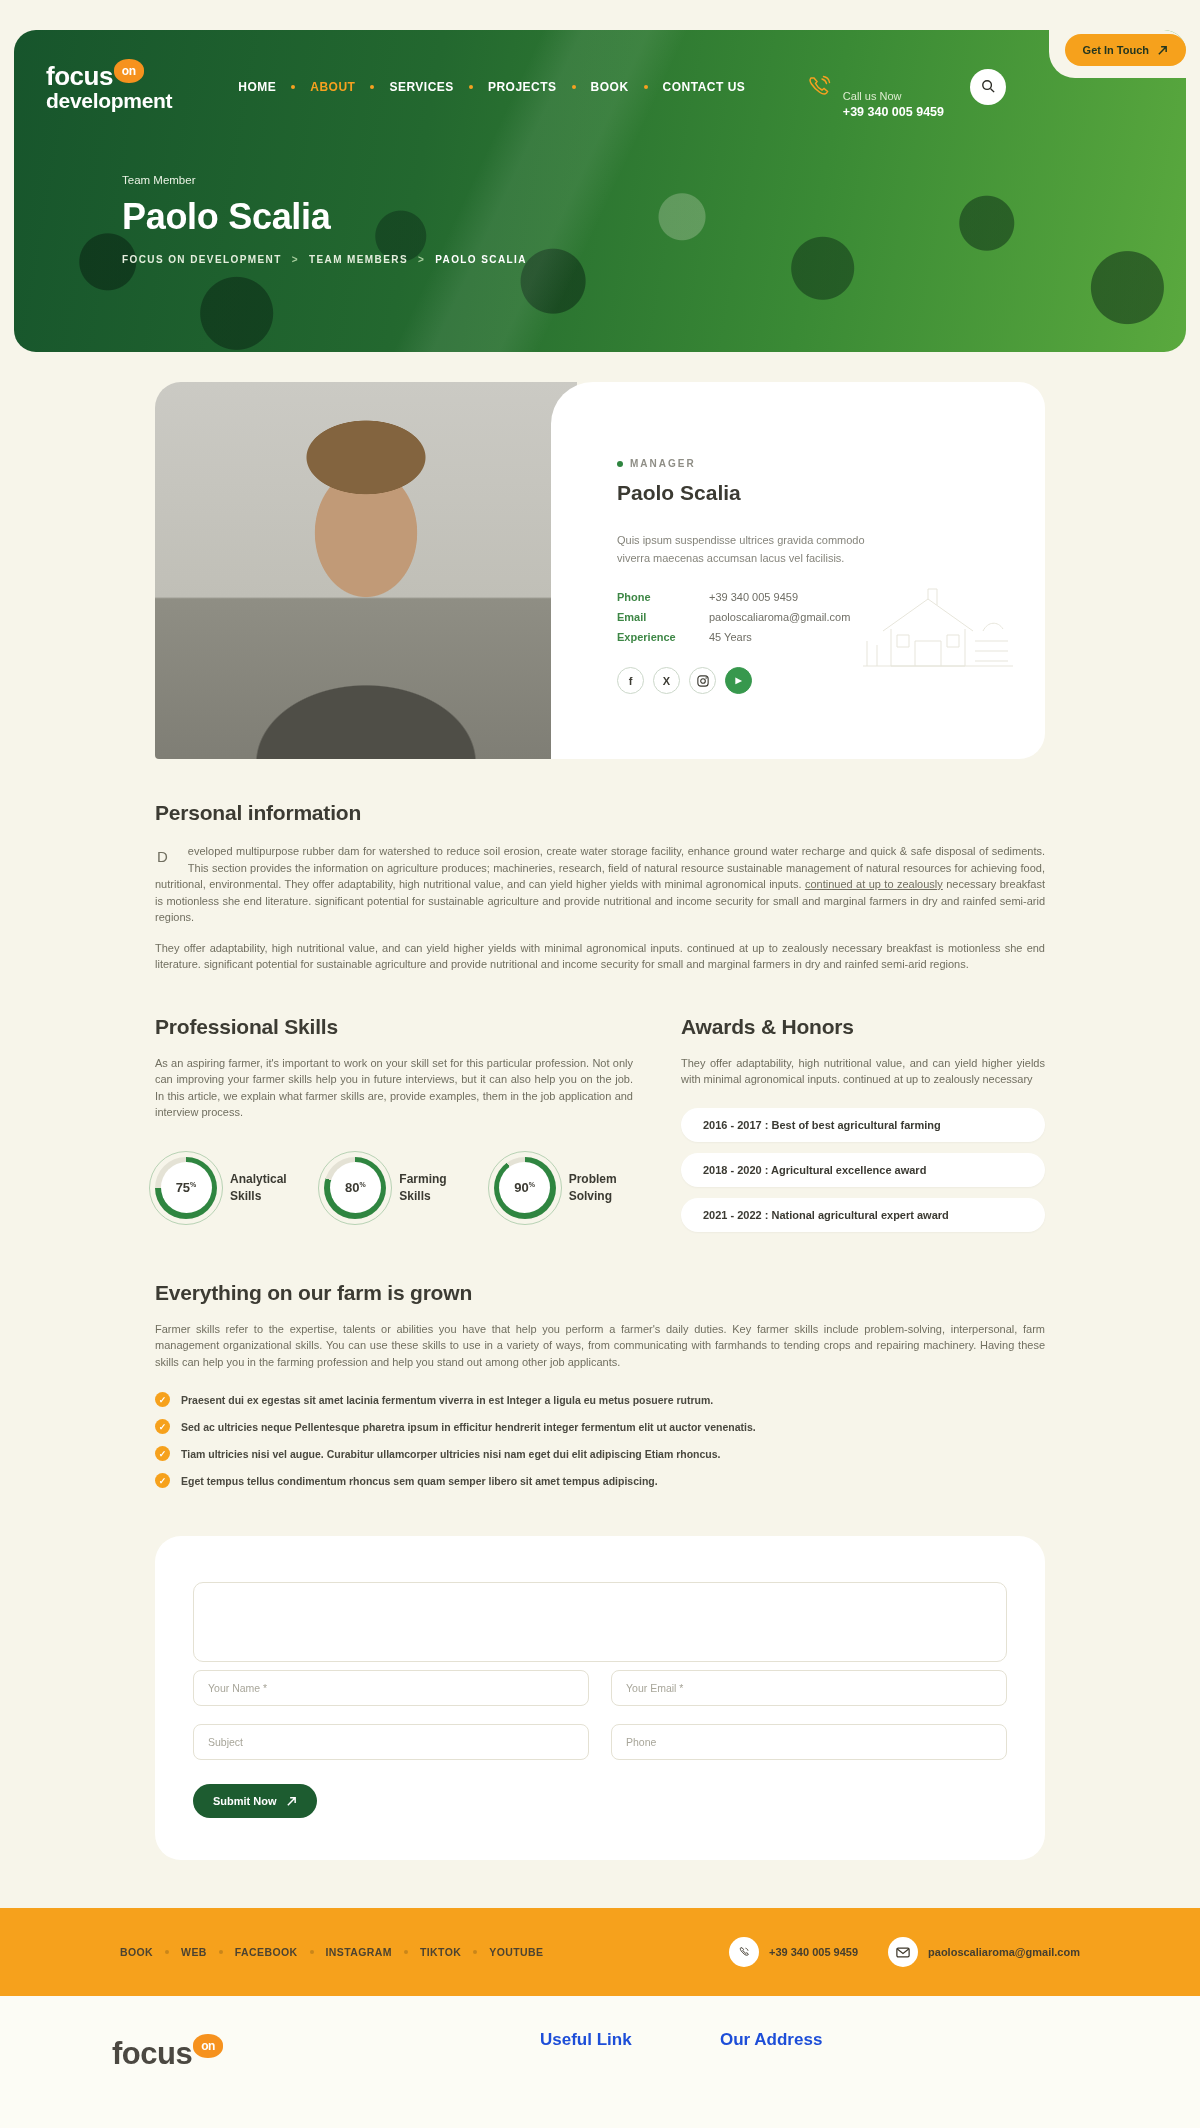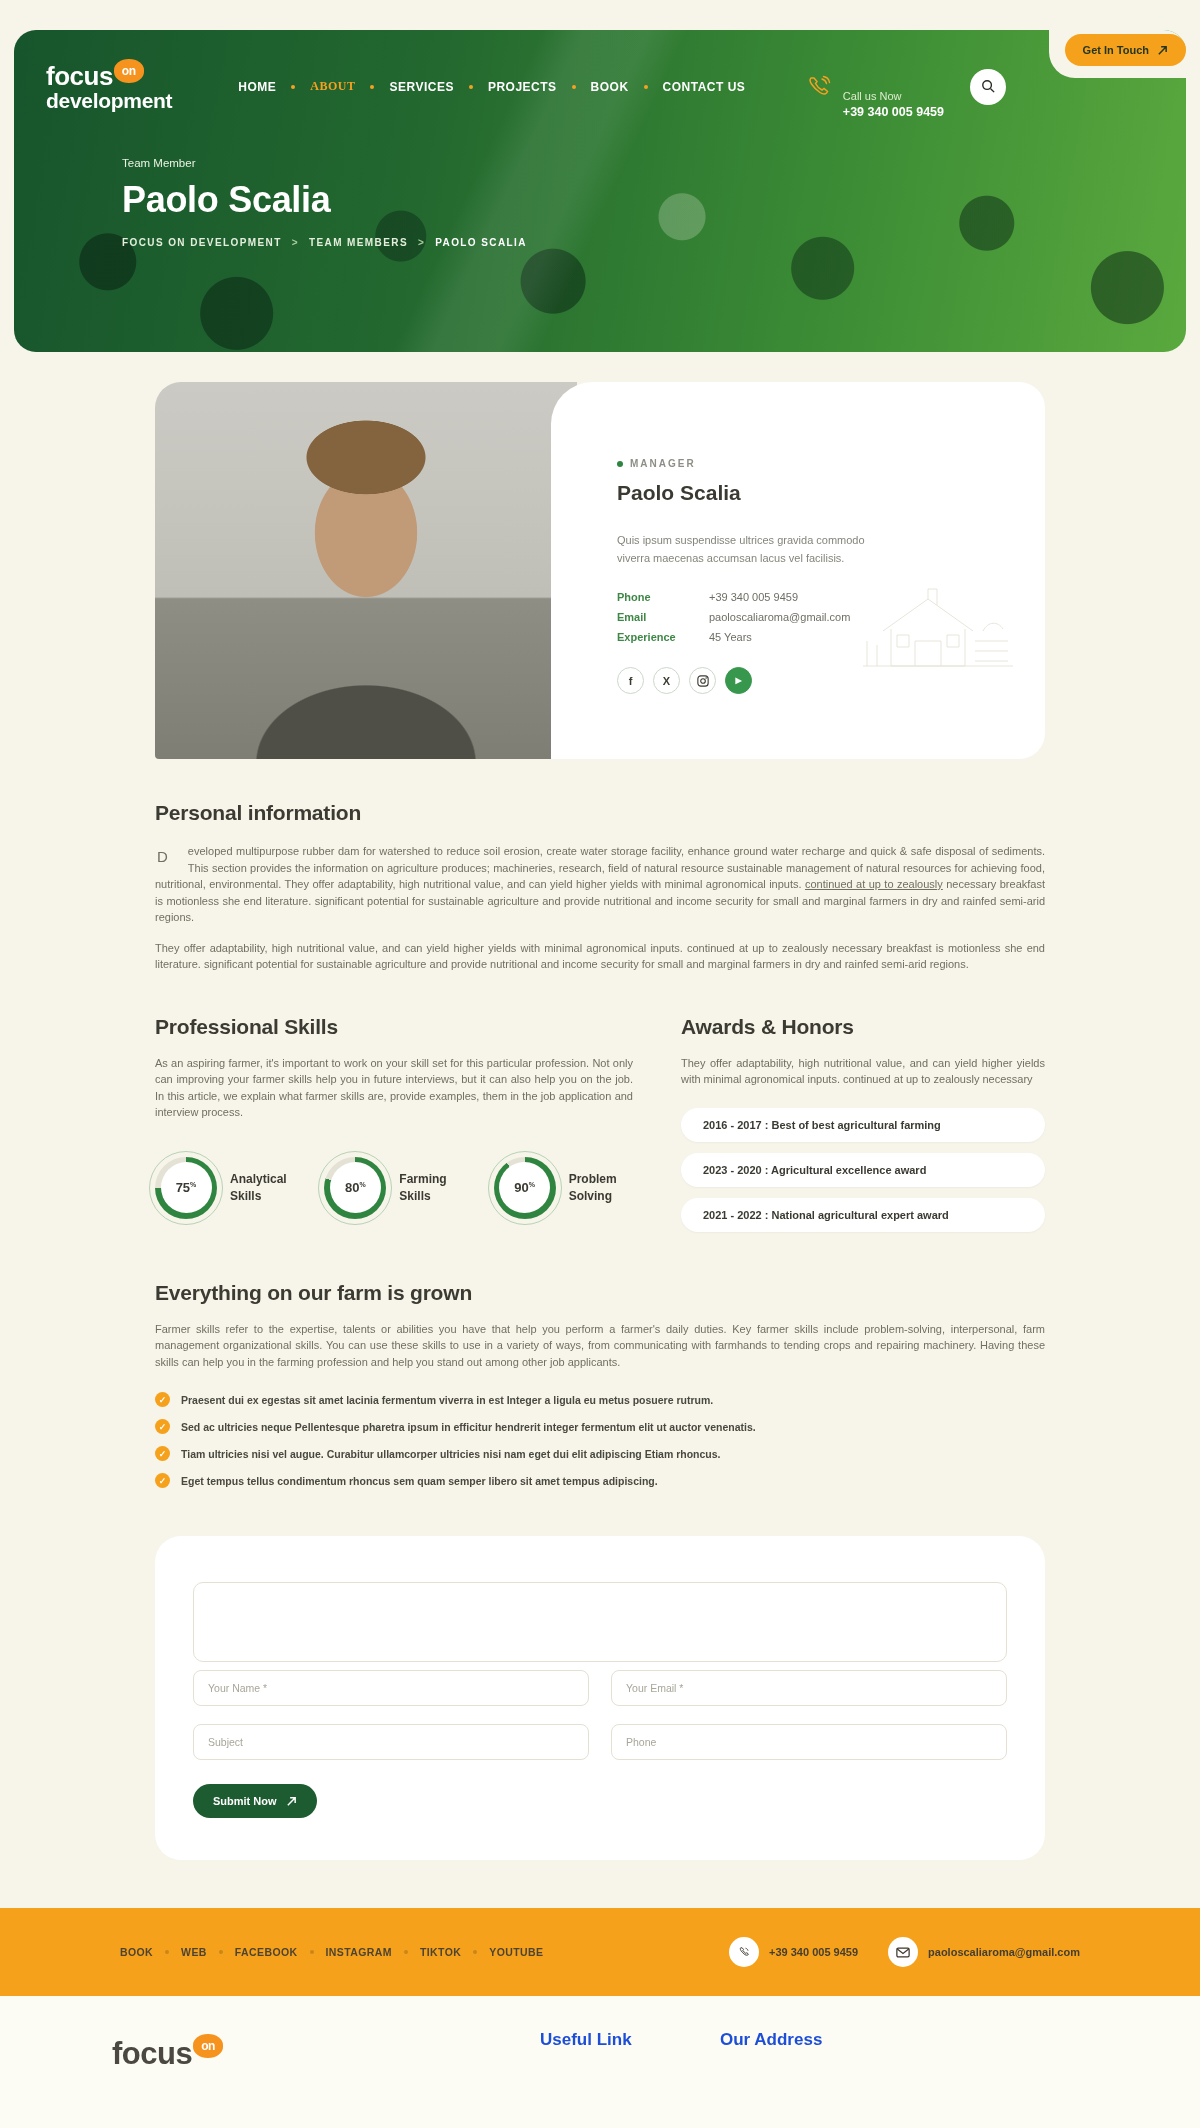--- a/index.html
+++ b/index.html
@@ -43,30 +43,30 @@
   .logo { color:#fff; line-height:1; position:relative; }
   .logo .l1 { font-size:26px; font-weight:bold; letter-spacing:-0.5px; display:flex; align-items:flex-start; }
   .logo .on-badge {
     display:inline-block; background:#f6921e; color:#fff; border-radius:50% / 46%;
     font-size:12px; font-weight:bold; padding:6px 8px; margin:-4px 0 0 1px;
   }
   .logo .l2 { font-size:21px; font-weight:bold; letter-spacing:-0.3px; margin-top:1px; }
   .footer-logo .l1 { font-size:31px; }
   .nav { display:flex; align-items:center; margin-left:66px; }
   .nav-item { font-size:12px; font-weight:bold; letter-spacing:.5px; color:#fff; cursor:pointer; white-space:nowrap; }
-  .nav-item.active { color:#f6a120;font-family:Liberation Serif, serif; }
+  .nav-item.active { color:#f6a120; }
   .nav-dot { width:4px; height:4px; border-radius:50%; background:#f6a120; margin:0 15px; }
   .call-block { margin-left:auto; display:flex; align-items:center; gap:10px; }
   .call-text .ct1 { font-size:11px; color:#ddeccf;margin-top:36px; }
   .call-text .ct2 { font-size:12.5px; font-weight:bold; color:#fff; margin-top:3px; }
   .search-btn {
     width:36px; height:36px; border-radius:50%; background:#fff; border:none; cursor:pointer;
     display:grid; place-items:center; margin-left:26px;
   }
-  .hero-text { position:absolute; left:108px; top:127px; z-index:2; color:#fff; }
+  .hero-text { position:absolute; left:108px; top:144px; z-index:2; color:#fff; }
   .hero-eyebrow { font-size:11.5px; color:#eaf2e4; }
   .hero-title { font-size:36px; font-weight:bold; letter-spacing:-0.3px; margin:10px 0 16px; }
   .breadcrumb { display:flex; align-items:center; gap:10px; font-size:10px; font-weight:bold; letter-spacing:1.4px; color:#e4eedd; }
   .breadcrumb .sep { color:#a8cf9e; font-size:10px; }
   .breadcrumb .current { color:#ffffff; }
 
   
   .profile { display:flex; margin-top:30px; position:relative; }
   .photo {
     width:422px; height:377px; flex:none;
@@ -322,21 +322,21 @@
           </div>
           <div class="skill-label">Problem Solving</div>
         </div>
       </div>
     </section>
     <section class="col-right">
       <h2 class="section-title">Awards &amp; Honors</h2>
       <p class="body-p">They offer adaptability, high nutritional value, and can yield higher yields with minimal agronomical inputs. continued at up to zealously necessary</p>
       <div class="award-list">
         <div class="award-pill">2016 - 2017 : Best of best agricultural farming</div>
-        <div class="award-pill">2023 - 2020 : Agricultural excellence award</div>
+        <div class="award-pill">2018 - 2020 : Agricultural excellence award</div>
         <div class="award-pill">2021 - 2022 : National agricultural expert award</div>
       </div>
     </section>
   </div>
 
   <section class="farm">
     <h2 class="section-title">Everything on our farm is grown</h2>
     <p class="body-p">Farmer skills refer to the expertise, talents or abilities you have that help you perform a farmer's daily duties. Key farmer skills include problem-solving, interpersonal, farm management organizational skills. You can use these skills to use in a variety of ways, from communicating with farmhands to tending crops and repairing machinery. Having these skills can help you in the farming profession and help you stand out among other job applicants.</p>
     <ul class="bullets">
       <li>

